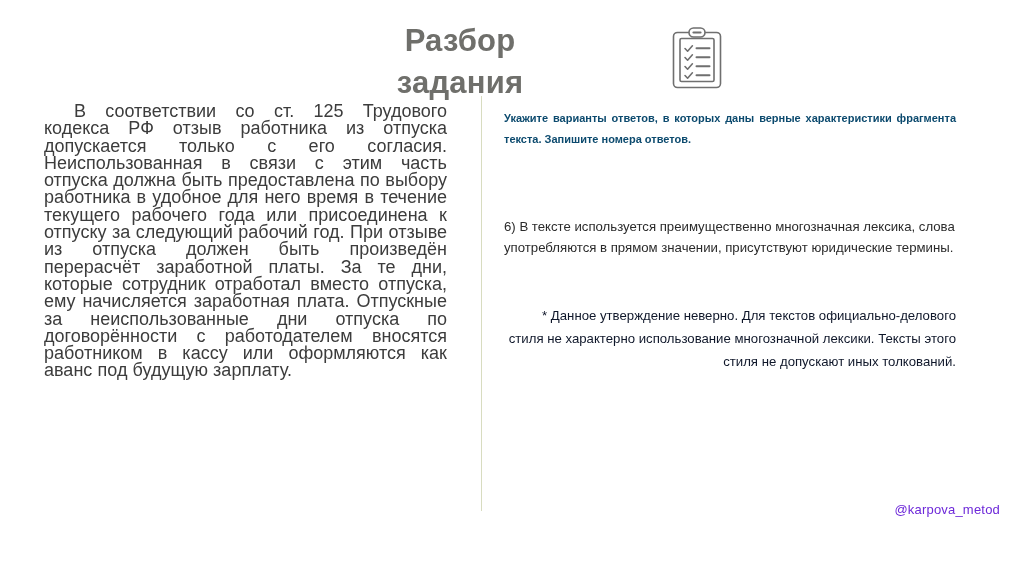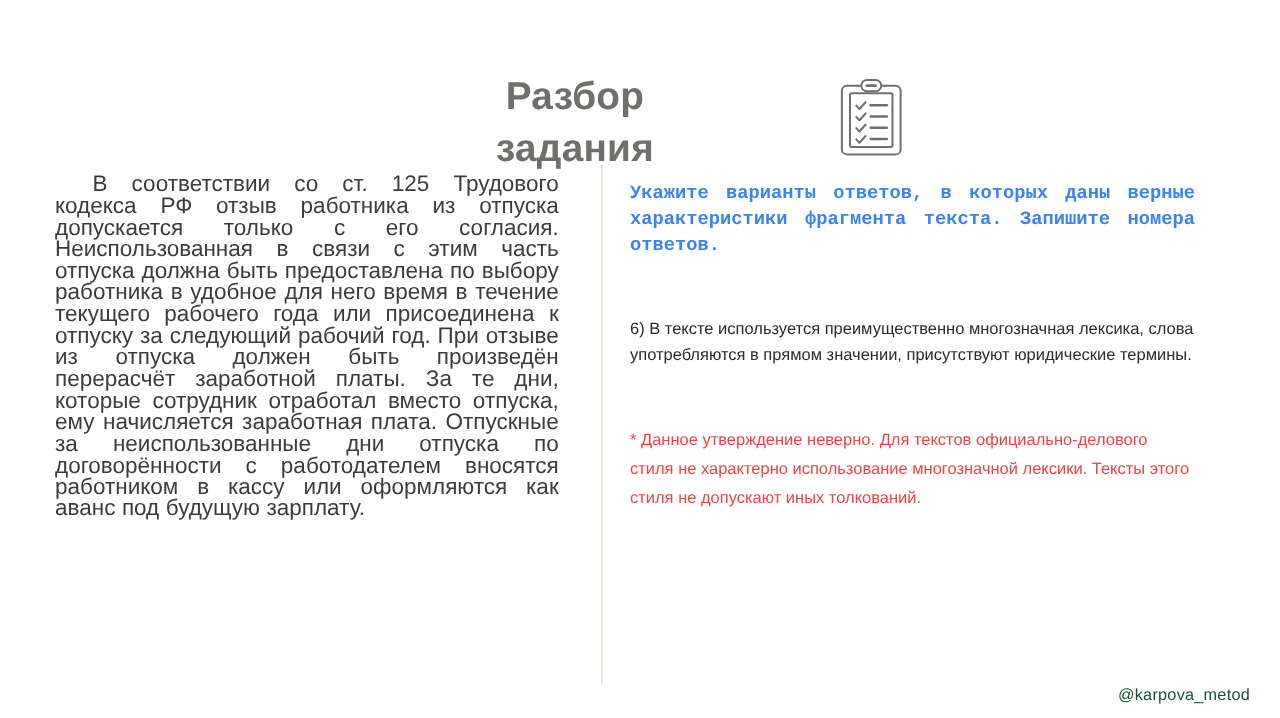--- a/index.html
+++ b/index.html
@@ -14,21 +14,20 @@
     position: relative;
     overflow: hidden;
     -webkit-font-smoothing: antialiased;
   }
 
   .slide {
     position: absolute;
     inset: 0;
     width: 1024px;
     height: 536px;
-    margin-top: 36px;
   }
 
   
   .title {
     position: absolute;
     left: 330px;
     top: 20px;
     width: 260px;
     font-size: 31px;
     line-height: 42px;
@@ -83,57 +82,56 @@
 
   
   .right-col {
     position: absolute;
     left: 504px;
     top: 108px;
     width: 452px;
   }
   .q-prompt {
     margin: 0;
-    font-size: 15px;
+    font-size: 11px;
     line-height: 21px;
     font-weight: bold;
-    color: #3b82f6;
+    color: #0c4a6e;
     text-align: justify;
     text-justify: inter-word;
-    font-family: Liberation Mono, monospace;
   }
   .q-statement {
     margin: 0;
     position: absolute;
     top: 108px;
     width: 452px;
     font-size: 13.2px;
     line-height: 21px;
     color: #2b2b2b;
     text-align: left;
   }
   .q-note {
     margin: 0;
     position: absolute;
     top: 196px;
     width: 452px;
     font-size: 13.2px;
     line-height: 23px;
-    color: #ef4444;
-    text-align: left;
+    color: #0f172a;
+    text-align: right;
   }
 
   
   .watermark {
     position: absolute;
     right: 24px;
-    bottom: 8px;
+    bottom: 18px;
     font-size: 13px;
     line-height: 16px;
-    color: #14532d;
+    color: #6d28d9;
     letter-spacing: 0.2px;
   }
 </style>
 </head>
 <body>
 
 <div class="slide">
 
   <div class="title">Разбор
 задания</div>

